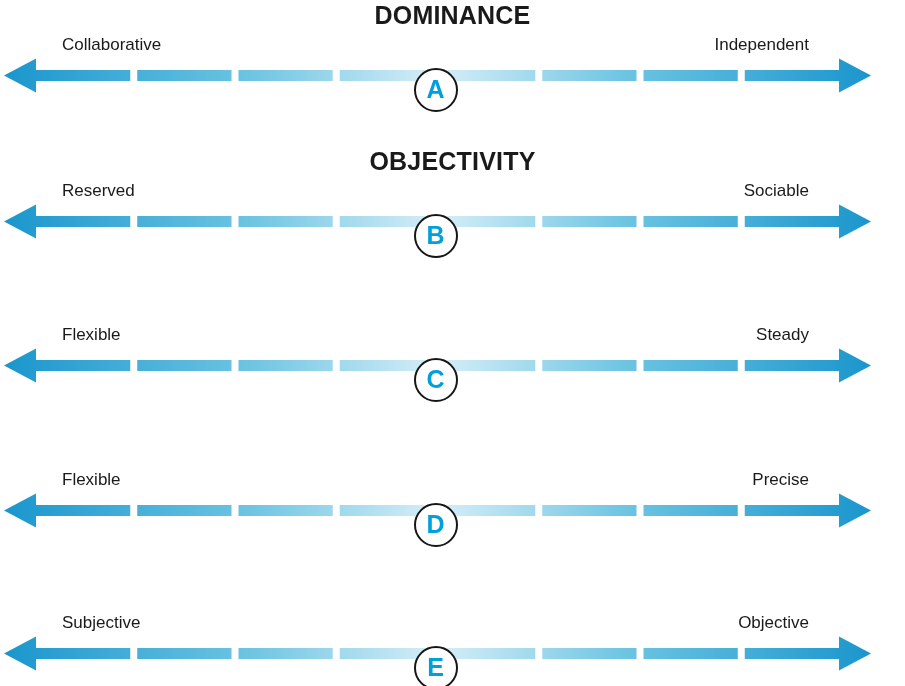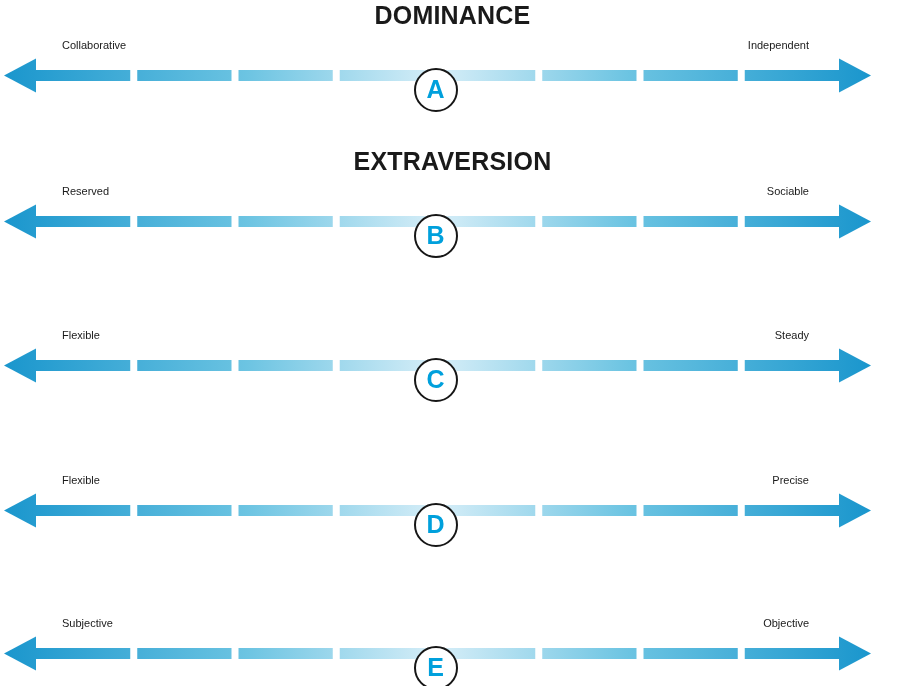--- a/index.html
+++ b/index.html
@@ -44,21 +44,21 @@
     line-height: 30px;
     white-space: nowrap;
   }
 
   
   .pole-label {
     position: absolute;
     top: 35px;
     font-family: "Liberation Sans", sans-serif;
     font-weight: normal;
-    font-size: 11px;
+    font-size: 17px;
     color: #1a1a1a;
     line-height: 20px;
     white-space: nowrap;
   }
   .pole-left  { left: 62px;  text-align: left; }
   .pole-right { right: 96px; text-align: right; }
 
   
   .axis {
     position: absolute;
@@ -135,21 +135,21 @@
           <rect x="643.50" y="12" width="94.25" height="11" fill="url(#grad0_u)"></rect>
           <rect x="744.75" y="12" width="94.25" height="11" fill="url(#grad0_u)"></rect>
           <path d="M 871 17.5 L 839 0.5 L 839 34.5 Z" fill="url(#grad0_u)"></path>
         </svg>
       <div class="marker" style="left: 437.5px; margin-left: -24px;">
         <div class="marker-letter">A</div>
       </div>
     </div>
   </div>
     <div class="scale-row" style="top: 146px;">
-    <div class="trait-title">EXTRAVERSION</div>
+    <div class="trait-title">OBJECTIVITY</div>
     <div class="pole-label pole-left">Reserved</div>
     <div class="pole-label pole-right">Sociable</div>
     <div class="axis">
         <svg class="axis-svg" width="905" height="46" viewBox="0 0 905 46" xmlns="http://www.w3.org/2000/svg">
           <defs>
             <linearGradient id="grad1" x1="0" y1="0" x2="1" y2="0" gradientUnits="objectBoundingBox" spreadMethod="pad" gradientTransform="translate(0,0)"></linearGradient>
             <linearGradient id="grad1_u" x1="4" y1="0" x2="871" y2="0" gradientUnits="userSpaceOnUse">
               <stop offset="0" stop-color="#1a96cd"></stop>
               <stop offset="0.28" stop-color="#6cc4e2"></stop>
               <stop offset="0.5" stop-color="#d7eef8"></stop>

